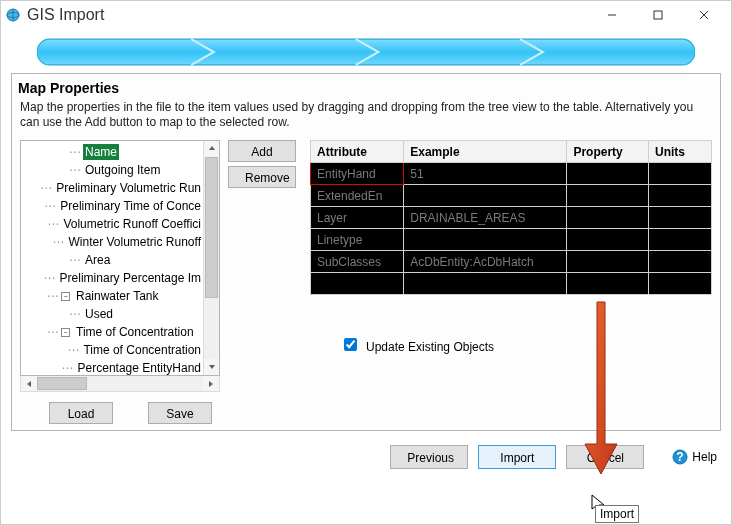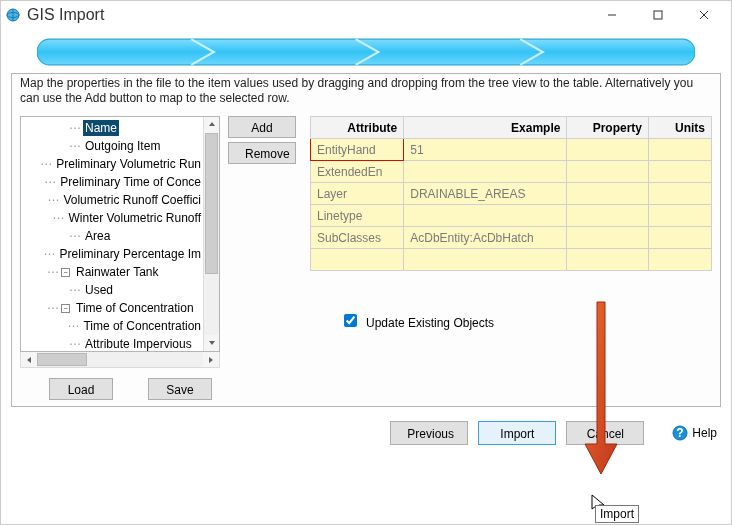--- a/index.html
+++ b/index.html
@@ -24,42 +24,42 @@
   
   .tree-outer { width:200px; display:flex; flex-direction:column; }
   .tree-frame { border:1px solid #b5b5b5; height:236px; background:#fff; position:relative; display:flex; }
   .tree-scroll { overflow:hidden; flex:1; }
   .tree { list-style:none; margin:0; padding:2px 0 0 0; white-space:nowrap; }
   .tree li { line-height:16px; padding:1px 0 1px 0; }
   .tree .node-row { display:flex; align-items:center; }
   .dots { color:#9a9a9a; letter-spacing:0; display:inline-block; margin-right:2px; }
   .toggle { width:9px; height:9px; border:1px solid #888; display:inline-flex; align-items:center; justify-content:center; font-size:7px; line-height:7px; margin-right:4px; color:#333; background:#fff; }
   .node-label { padding:0 2px; }
-  .selected .node-label { background:#0c4a6e; color:#fff; }
+  .selected .node-label { background:#15803d; color:#fff; }
   
   .vscroll { width:16px; background:#f0f0f0; border-left:1px solid #dcdcdc; display:flex; flex-direction:column; }
   .vscroll .arrow { height:16px; display:flex; align-items:center; justify-content:center; background:#f5f5f5; }
   .vscroll .track { flex:1; background:#f0f0f0; position:relative; }
   .vscroll .thumb { position:absolute; left:1px; right:1px; top:0; height:70%; background:#cdcdcd; border:1px solid #b9b9b9; }
   
   .hscroll { height:16px; border:1px solid #dcdcdc; border-top:none; background:#f0f0f0; display:flex; }
   .hscroll .arrow { width:16px; display:flex; align-items:center; justify-content:center; background:#f5f5f5; }
   .hscroll .htrack { flex:1; position:relative; }
   .hscroll .hthumb { position:absolute; top:1px; bottom:1px; left:0; width:30%; background:#cdcdcd; border:1px solid #b9b9b9; }
   .tree-buttons { display:flex; gap:6px; margin-top:10px; }
   .btn { background:#e1e1e1; border:1px solid #adadad; padding:2px 16px; text-align:center; cursor:default; }
   .btn.small { width:64px; height:22px; line-height:18px;margin-left:29px; }
   .btn.mid { width:68px; height:22px; line-height:18px; }
   
   .midcol { display:flex; flex-direction:column; gap:4px; width:74px; padding-top:0; }
   
   .table-area { flex:1; display:flex; flex-direction:column; }
   table.grid { border-collapse:collapse; width:100%; }
-  table.grid th, table.grid td { border:1px solid #d0d0d0; padding:3px 6px; font-size:12px; text-align:left; background:#fef9c3; height:22px; }
-  table.grid th { background:#f3f3f3; font-weight:bold; text-align:right; white-space:nowrap; }
+  table.grid th, table.grid td { border:1px solid #d0d0d0; padding:3px 6px; font-size:12px; text-align:left; background:#000000; height:22px; }
+  table.grid th { background:#f3f3f3; font-weight:bold; text-align:left; white-space:nowrap; }
   .cell-entity { color:#a00; border:1px solid #c10 !important; }
   .cell-gray { color:#7a7a7a; }
   .checkbox-row { margin-top:40px; display:flex; align-items:flex-end; gap:6px; padding-left:30px; }
   .checkbox-row input { width:13px; height:13px; accent-color:#0078d7; }
   
   .footer { display:flex; align-items:center; gap:10px; padding:8px 14px 8px 0; justify-content:flex-end; position:relative; }
   .btn.footer-btn { width:78px; height:24px; line-height:20px; }
   .help-area { display:flex; align-items:center; gap:4px; margin-left:18px; }
   .help-area svg { display:block; }
   
@@ -112,20 +112,21 @@
         </linearGradient>
       </defs>
       <rect x="0" y="2" width="640" height="24" rx="12" fill="url(#gblue)" stroke="#22a8d8"></rect>
       <path d="M150 2 L172 14 L150 26" fill="none" stroke="#c9effd" stroke-width="2"></path>
       <path d="M310 2 L332 14 L310 26" fill="none" stroke="#c9effd" stroke-width="2"></path>
       <path d="M470 2 L492 14 L470 26" fill="none" stroke="#c9effd" stroke-width="2"></path>
     </svg>
   </div>
 
   <div class="mainpanel">
+    <div class="section-heading">Map Properties</div>
     <div class="instructions">Map the properties in the file to the item values used by dragging and dropping from the tree view to the table. Alternatively you can use the Add button to map to the selected row.</div>
 
     <div class="content-row">
 
       <div class="tree-outer">
         <div class="tree-frame">
           <div class="tree-scroll">
             <ul class="tree" id="tree-root">
                 <li class="selected ">
                   <span class="node-row">
@@ -197,21 +198,21 @@
                 </li>
                 <li class="">
                   <span class="node-row">
                     <span class="dots" style="width:60px;text-align:right;">⋯</span>
                     <span class="node-label">Time of Concentration</span>
                   </span>
                 </li>
                 <li class="">
                   <span class="node-row">
                     <span class="dots" style="width:60px;text-align:right;">⋯</span>
-                    <span class="node-label">Attribute Impervious</span>
+                    <span class="node-label">Percentage EntityHand</span>
                   </span>
                 </li>
               </ul>
           </div>
           <div class="vscroll">
             <div class="arrow">
                 <svg width="8" height="8">
                   <path d="M4 1 L7 5 L1 5 Z" fill="#606060"></path>
                 </svg>
               </div>

